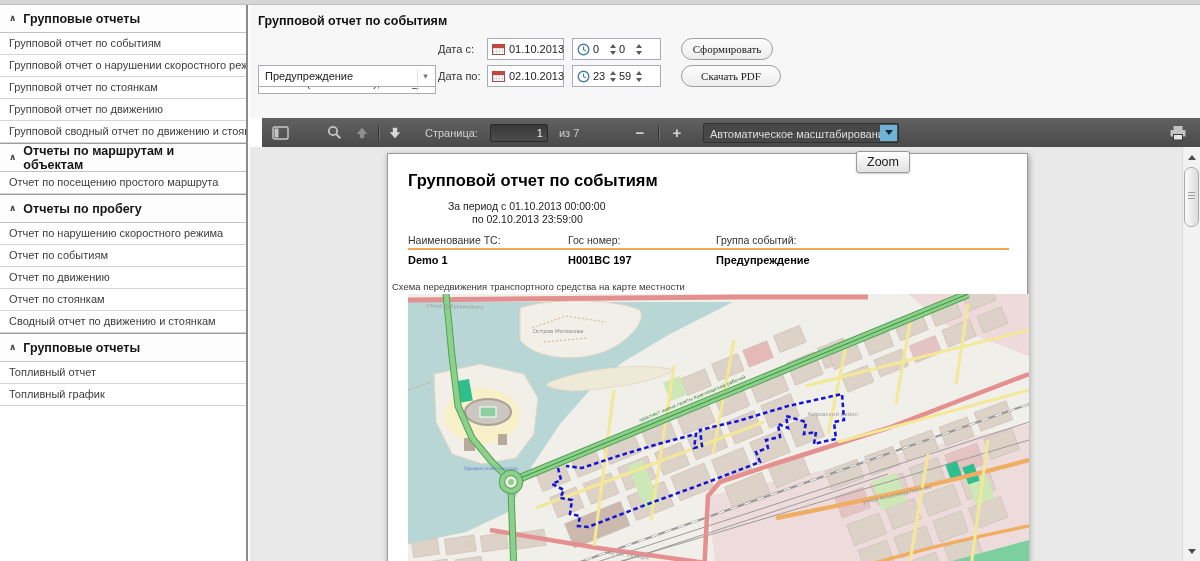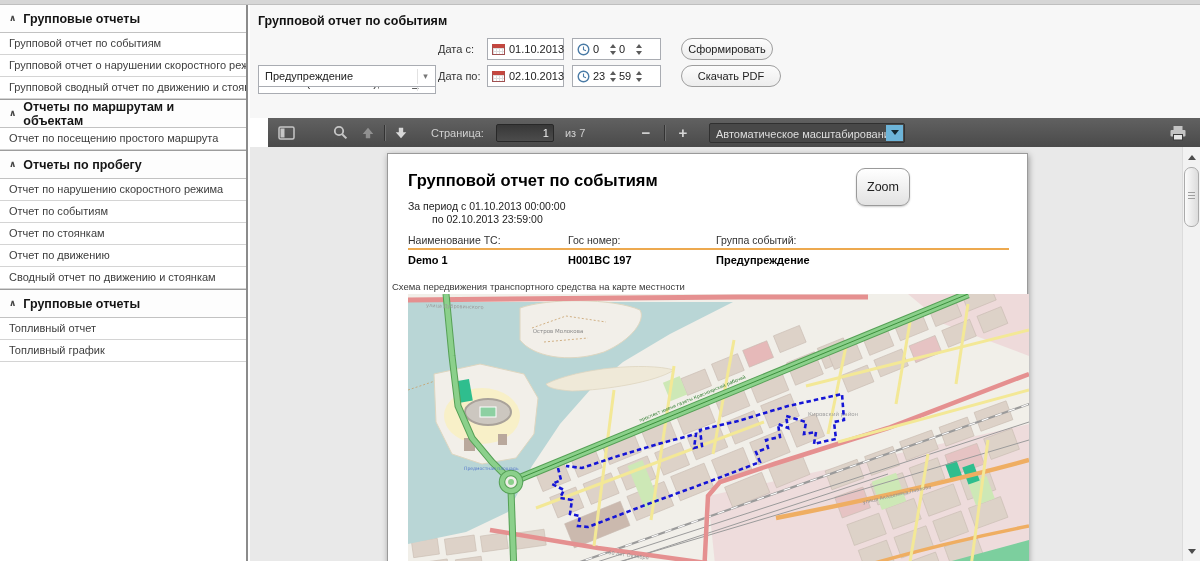--- a/index.html
+++ b/index.html
@@ -42,25 +42,25 @@
        background-size:3px 3px;background-color:#fff;cursor:pointer;}
   .timebox{width:89px;display:flex;align-items:center;gap:3px;padding:0 4px;}
   .timebox input{border:none;outline:none;width:14px;font-size:11px;color:#222;font-family:inherit;background:transparent;padding:0;}
   .spin{display:flex;flex-direction:column;gap:3px;cursor:pointer;}
   .spin i{width:0;height:0;border-left:3.5px solid transparent;border-right:3.5px solid transparent;display:block;}
   .spin i.u{border-bottom:4px solid #5a5a5a;}
   .spin i.d{border-top:4px solid #5a5a5a;}
   .btn{
     position:absolute;height:22px;box-sizing:border-box;background:linear-gradient(#fcfcfc,#ededed);
     border:1px solid #9e9e9e;border-radius:11px;font-size:11px;color:#222;
-    display:flex;align-items:center;justify-content:center;cursor:pointer;font-family:Liberation Sans, sans-serif;
-  }
-
-  
-  .pdf-toolbar{position:absolute;left:18px;top:113px;right:0;height:39px;background:linear-gradient(#616161,#434343);border-bottom:1px solid #2c2c2c;box-sizing:border-box;}
+    display:flex;align-items:center;justify-content:center;cursor:pointer;font-family:Liberation Serif, serif;
+  }
+
+  
+  .pdf-toolbar{position:absolute;left:12px;top:113px;right:0;height:39px;background:linear-gradient(#616161,#434343);border-bottom:1px solid #2c2c2c;box-sizing:border-box;}
   .tb{position:absolute;top:0;height:29px;display:flex;align-items:center;color:#d6d6d6;}
   .tb-btn{cursor:pointer;display:flex;align-items:center;justify-content:center;width:24px;height:24px;}
   .tb-sep{width:1px;height:16px;background:#333;box-shadow:1px 0 0 #6e6e6e;}
   .tb-label{font-size:11px;color:#d0d0d0;}
   .page-input{
     width:48px;height:16px;background:linear-gradient(#383838,#4c4c4c);border:1px solid #282828;border-radius:2px;
     color:#f0f0f0;font-size:11px;text-align:right;padding:0 4px;outline:none;font-family:inherit;
   }
   .zoom-select{
     position:relative;width:196px;height:20px;background:#484848;border:1px solid #303030;border-radius:2px;
@@ -73,30 +73,30 @@
   .zoom-select .zarr i{width:0;height:0;border-left:4px solid transparent;border-right:4px solid transparent;border-top:5px solid #15272f;}
   .plusminus{font-size:15px;color:#d6d6d6;font-weight:bold;line-height:1;}
 
   
   .viewer{position:absolute;left:0;top:142px;right:0;bottom:0;background:#e9e9e9;overflow:hidden;}
   .page{
     position:absolute;left:137px;top:6px;width:641px;height:560px;background:#fff;
     border:1px solid #9a9a9a;box-shadow:1px 2px 6px rgba(0,0,0,.35);box-sizing:border-box;
   }
   .rep-title{position:absolute;left:20px;top:17px;font-size:16.5px;font-weight:bold;color:#000;}
-  .rep-period{position:absolute;font-size:10.5px;color:#222;}
+  .rep-period{position:absolute;font-size:10.5px;color:#222;margin-left:40px;}
   .rep-h{position:absolute;top:80px;font-size:10.5px;color:#333;}
   .rep-rule{position:absolute;left:20px;top:94px;width:601px;height:2px;background:#eda94f;}
   .rep-v{position:absolute;top:100px;font-size:11px;font-weight:bold;color:#000;}
   .rep-caption{position:absolute;left:4px;top:127px;font-size:9.5px;color:#3a3a3a;}
   .rep-map{position:absolute;left:20px;top:140px;width:621px;height:280px;}
 
   .tooltip{
-    position:absolute;left:606px;top:21px;height:20px;padding:8px 10px;background:linear-gradient(#ffffff,#e2e2e2);
-    border:1px solid #9a9a9a;border-radius:9px;font-size:12.5px;color:#222;line-height:20px;box-shadow:0 1px 2px rgba(0,0,0,.2);
+    position:absolute;left:606px;top:4px;height:20px;padding:0 10px;background:linear-gradient(#ffffff,#e2e2e2);
+    border:1px solid #9a9a9a;border-radius:3px;font-size:12.5px;color:#222;line-height:20px;box-shadow:0 1px 2px rgba(0,0,0,.2);
   }
 
   
   .scrollbar{position:absolute;right:0;top:0;bottom:0;width:17px;background:#f2f2f2;border-left:1px solid #dcdcdc;}
   .sc-arrow{position:absolute;left:0;width:17px;height:16px;display:flex;align-items:center;justify-content:center;cursor:pointer;}
   .sc-arrow i{width:0;height:0;border-left:4px solid transparent;border-right:4px solid transparent;display:block;}
   .sc-arrow.up{top:2px;} .sc-arrow.up i{border-bottom:5px solid #4d4d4d;}
   .sc-arrow.down{bottom:2px;} .sc-arrow.down i{border-top:5px solid #4d4d4d;}
   .sc-thumb{
     position:absolute;left:1px;top:20px;width:13px;height:58px;background:linear-gradient(90deg,#fbfbfb,#dcdcdc);
@@ -114,34 +114,36 @@
 
 <div class="top-strip"></div>
 
 <div class="sidebar">
     <div class="sb-header">
       <span class="caret">∧</span>
       <span>Групповые отчеты</span>
     </div>
     <div class="sb-item">Групповой отчет по событиям</div>
     <div class="sb-item">Групповой отчет о нарушении скоростного режима</div>
+    <div class="sb-item">Групповой отчет по стоянкам</div>
+    <div class="sb-item">Групповой отчет по движению</div>
     <div class="sb-item">Групповой сводный отчет по движению и стоянкам</div>
     <div class="sb-header">
       <span class="caret">∧</span>
       <span>Отчеты по маршрутам и объектам</span>
     </div>
     <div class="sb-item">Отчет по посещению простого маршрута</div>
     <div class="sb-header">
       <span class="caret">∧</span>
       <span>Отчеты по пробегу</span>
     </div>
     <div class="sb-item">Отчет по нарушению скоростного режима</div>
     <div class="sb-item">Отчет по событиям</div>
+    <div class="sb-item">Отчет по движению</div>
     <div class="sb-item">Отчет по стоянкам</div>
-    <div class="sb-item">Отчет по движению</div>
     <div class="sb-item">Сводный отчет по движению и стоянкам</div>
     <div class="sb-header">
       <span class="caret">∧</span>
       <span>Групповые отчеты</span>
     </div>
     <div class="sb-item">Топливный отчет</div>
     <div class="sb-item">Топливный график</div>
   </div>
 
 <div class="main">

